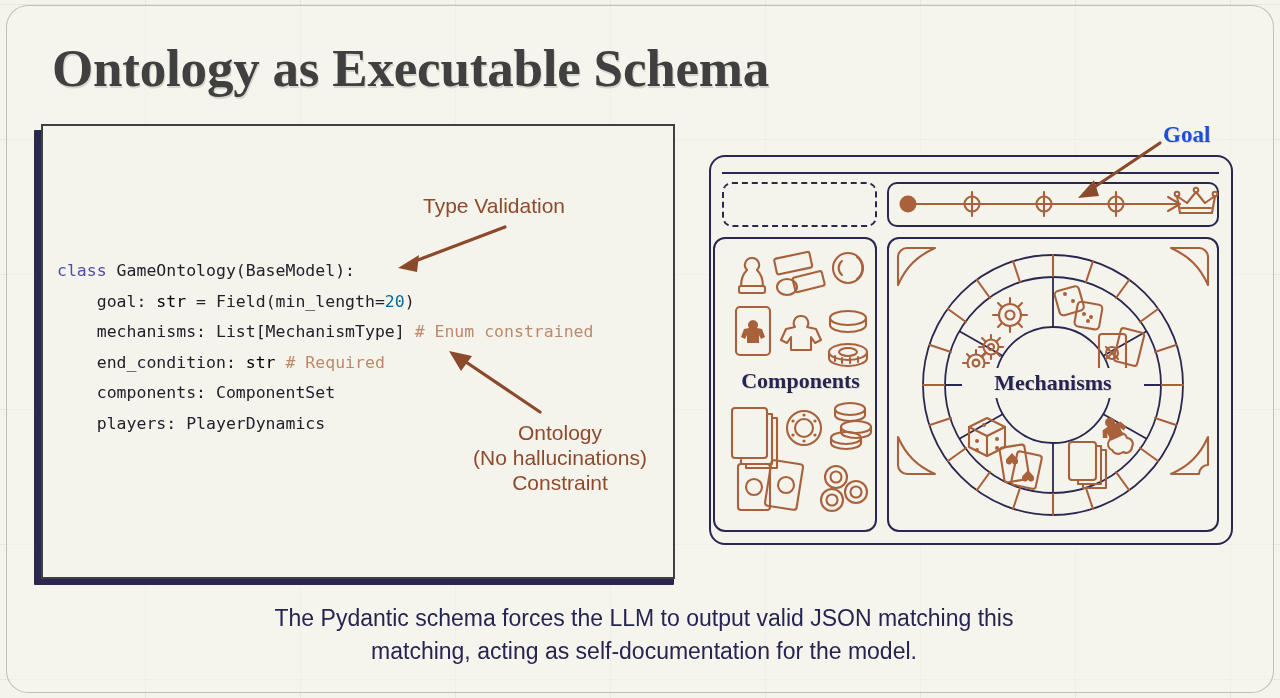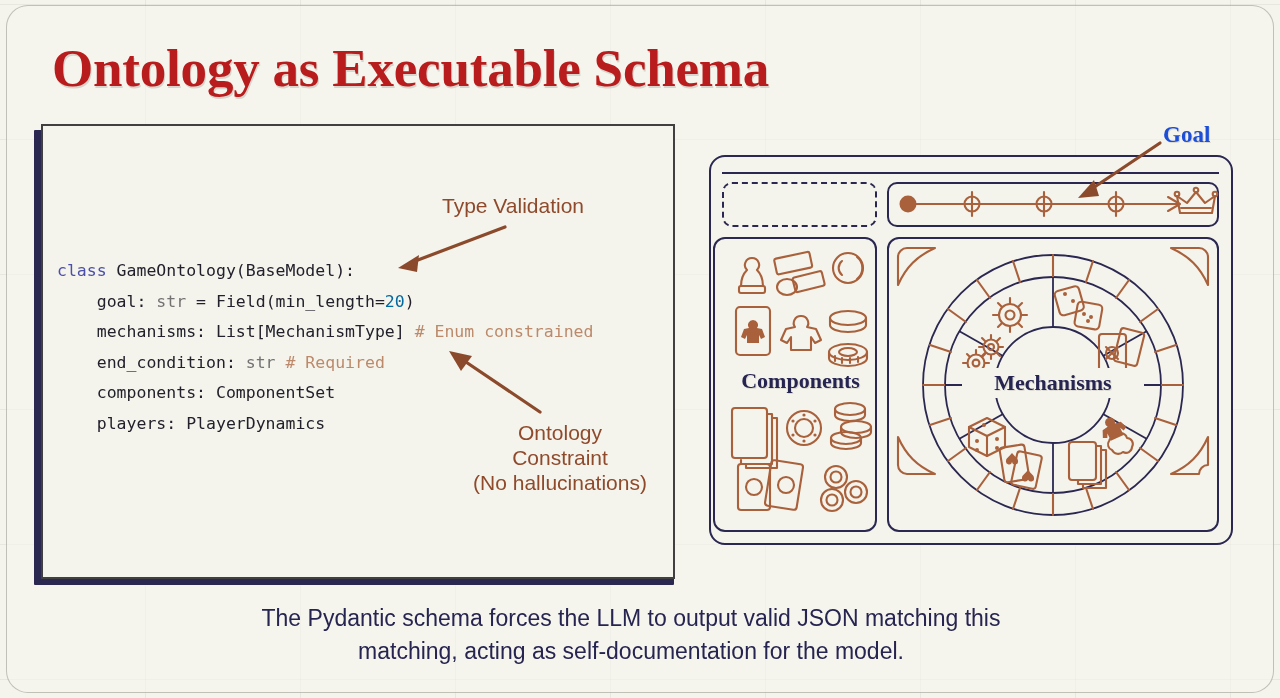--- a/index.html
+++ b/index.html
@@ -30,21 +30,21 @@
     background:rgba(247,246,239,.55);
   }
 
   
   .title{
     position:absolute;left:52px;top:38px;
     font-family:"Liberation Serif",serif;
     font-weight:bold;
     font-size:53px;
     letter-spacing:-0.2px;
-    color:#b91c1c;
+    color:#404040;
     text-shadow:1px 1.5px 0 rgba(190,188,180,.55);
     white-space:nowrap;
   }
 
   
   .code-shadow{
     position:absolute;left:34px;top:130px;width:640px;height:455px;
     background:#2a2750;border-radius:1px;
   }
   .code-box{
@@ -55,32 +55,32 @@
   }
   .code{
     position:absolute;left:14px;top:130px;
     font-family:"DejaVu Sans Mono","Liberation Mono",monospace;
     font-size:16.5px;
     line-height:30.6px;
     color:#22212b;
     white-space:pre;
   }
   .kw{color:#4b4fa8;}
-  .ty{color:#737373;}
+  .ty{color:#000000;}
   .cm{color:#bc8a6a;}
   .num{color:#0369a1;}
 
   
   .annot{
     position:absolute;
     color:#8f4a2c;
     font-size:21px;
     font-family:"Liberation Sans",sans-serif;
   }
-  .annot.type-val{left:423px;top:194px;margin-left:19px;}
+  .annot.type-val{left:423px;top:194px;}
   .annot.taxo{left:440px;top:420px;width:240px;text-align:center;line-height:25px;}
 
   .goal-label{
     position:absolute;left:1163px;top:122px;
     font-family:"Liberation Serif",serif;
     font-weight:bold;font-size:23px;color:#1d4ed8;
     text-shadow:1px 1px 0 rgba(190,188,180,.5);
   }
 
   svg.ov{position:absolute;left:0;top:0;width:1280px;height:698px;pointer-events:none;}
@@ -120,21 +120,21 @@
     font-weight:bold;color:#262450;
     text-shadow:1px 1px 0 rgba(195,193,185,.5);
     text-align:center;
   }
   .label-components{left:713px;top:368px;width:175px;font-size:22px;}
   .label-mechanisms{left:962px;top:368px;width:182px;font-size:22px;
       background:#f4f3ec;padding:2px 0;}
 
   
   .caption{
-    position:absolute;left:151px;top:602px;width:960px;
+    position:absolute;left:164px;top:602px;width:960px;
     text-align:center;font-size:23px;line-height:33px;
     color:#262450;
     font-family:"Liberation Sans",sans-serif;
   }
 </style>
 </head>
 <body>
 
 <div class="slide">
   <div class="grid-bg"></div>
@@ -143,22 +143,22 @@
   <div class="title">Ontology as Executable Schema</div>
 
   <div class="code-shadow"></div>
   <div class="code-box">
     <div class="code" id="code-block"><div><span class="kw">class </span><span>GameOntology(BaseModel):</span></div><div><span>    goal: </span><span class="ty">str</span><span> = Field(min_length=</span><span class="num">20</span><span>)</span></div><div><span>    mechanisms: List[MechanismType] </span><span class="cm"># Enum constrained</span></div><div><span>    end_condition: </span><span class="ty">str </span><span class="cm"># Required</span></div><div><span>    components: ComponentSet</span></div><div><span>    players: PlayerDynamics</span></div></div>
   </div>
 
   <div class="annot type-val">Type Validation</div>
   <div class="annot taxo">
     <div>Ontology</div>
+    <div>(No hallucinations)</div>
     <div>Constraint</div>
-    <div>(No hallucinations)</div>
   </div>
   <div class="goal-label">Goal</div>
 
   <div class="board"></div>
   <div class="board-top-rule"></div>
   <div class="slot-dashed"></div>
   <div class="slot-track"></div>
   <div class="panel-components"></div>
   <div class="panel-mechanisms"></div>
   <div class="panel-label label-components">Components</div>

